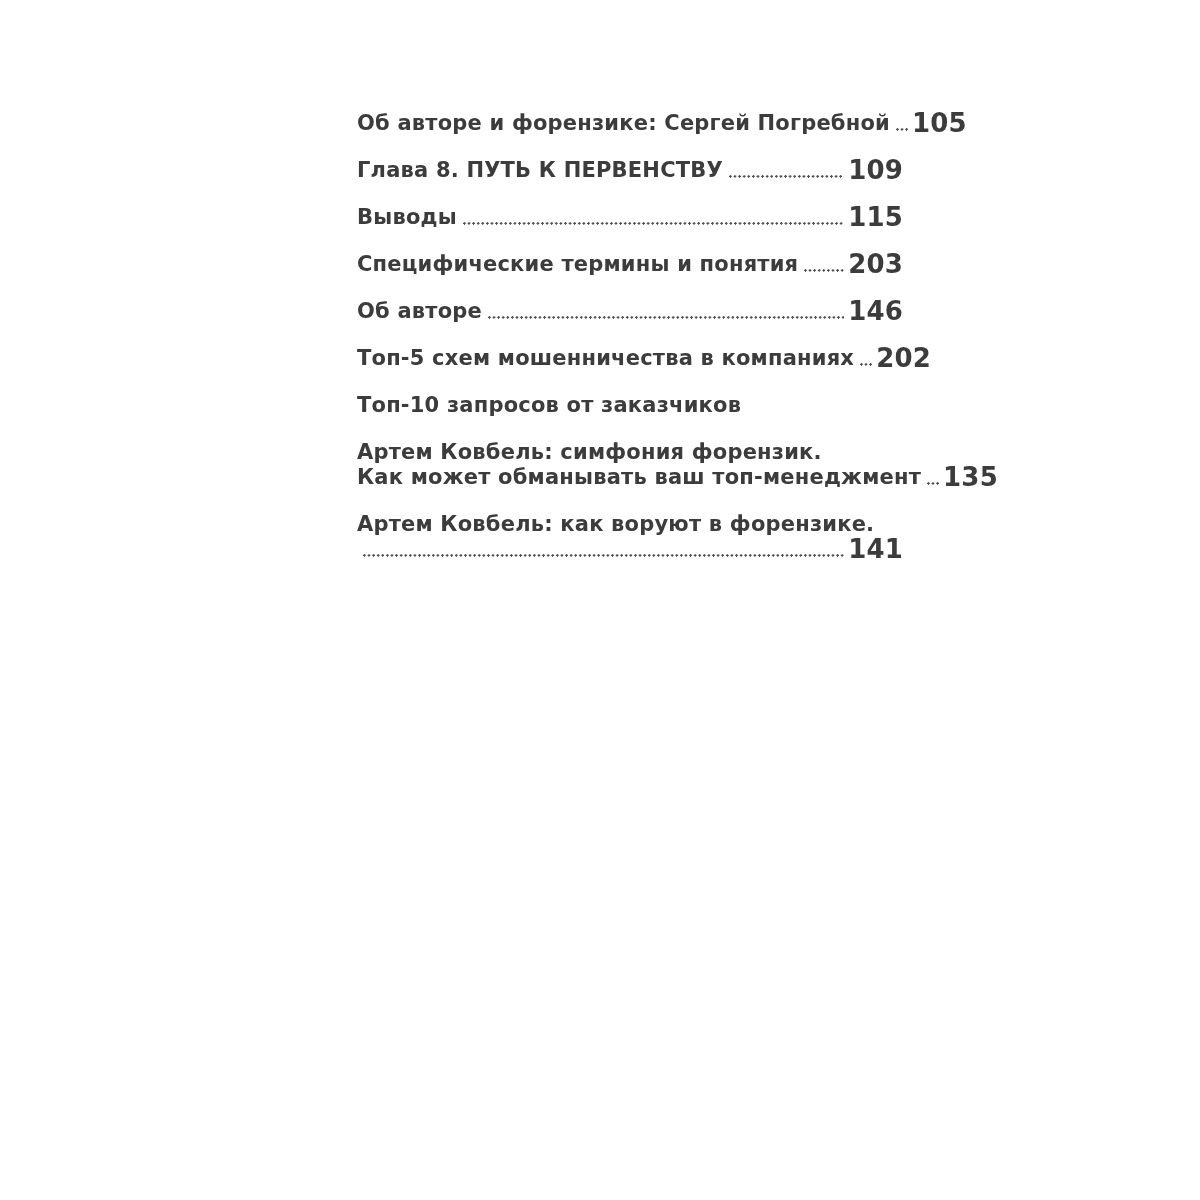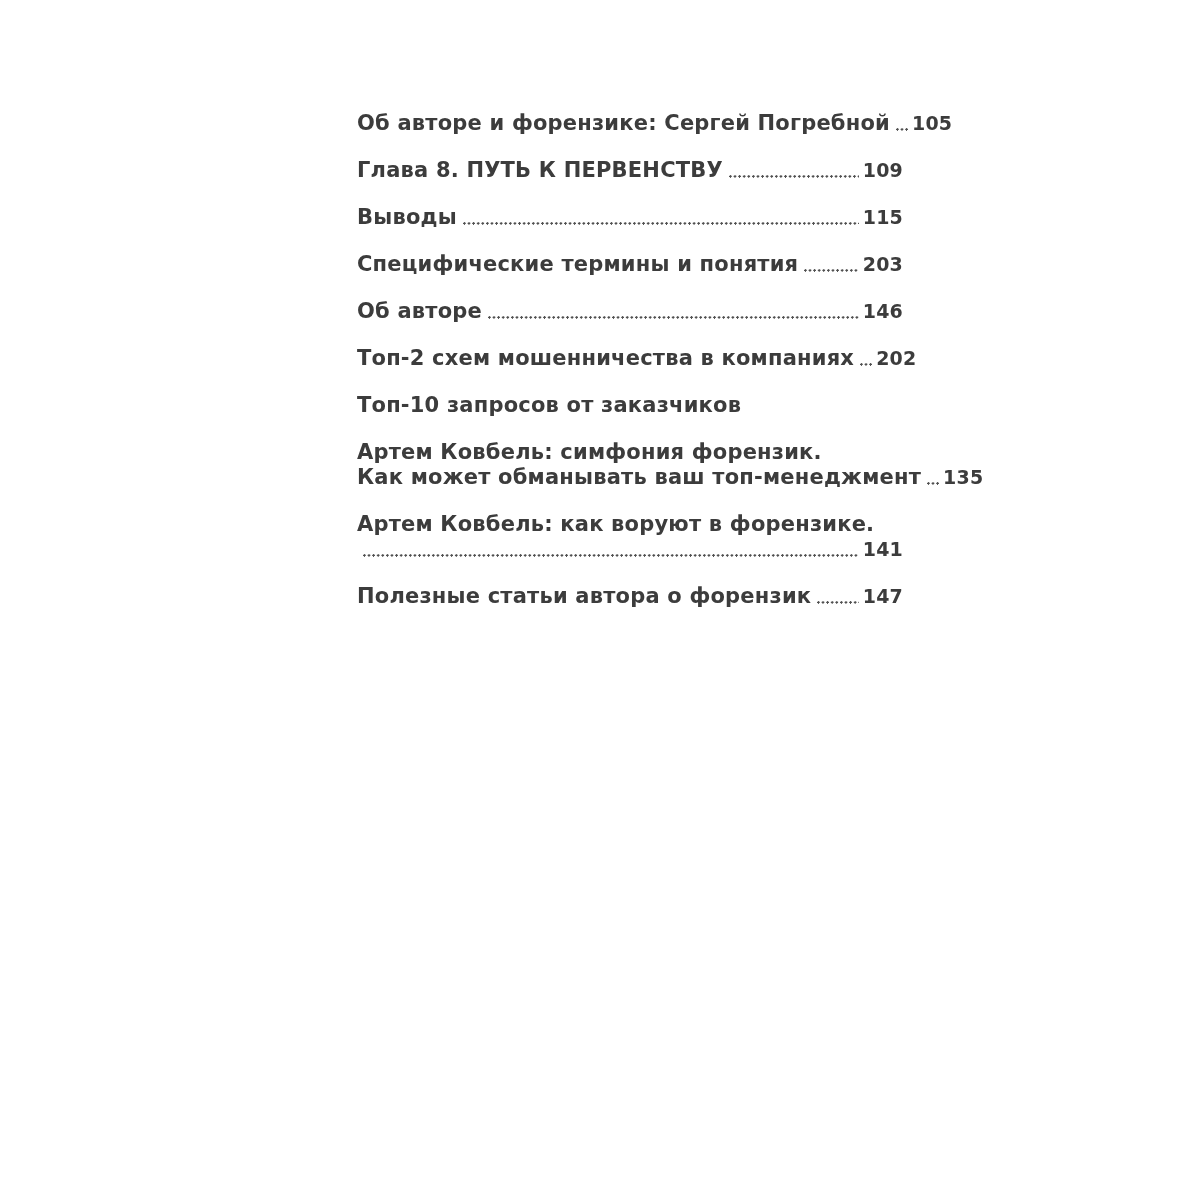--- a/index.html
+++ b/index.html
@@ -42,21 +42,21 @@
     min-width: 12px;
     height: 3px;
     margin: 0 4px 5px 6px;
     background-image: radial-gradient(circle at 1.4px 1.4px, #505050 1.1px, rgba(0,0,0,0) 1.35px);
     background-size: 4.6px 3px;
     background-repeat: repeat-x;
     background-position: left bottom;
   }
   .toc-page {
     white-space: nowrap;
-    font-size: 19px;
+    font-size: 26px;
   }
 </style>
 </head>
 <body>
 
 <div class="page">
   <div class="toc" id="toc-container">
       <div class="toc-entry">
         <div class="toc-line">
           <span class="toc-title">Об авторе и форензике: Сергей Погребной</span>
@@ -87,21 +87,21 @@
       </div>
       <div class="toc-entry">
         <div class="toc-line">
           <span class="toc-title">Об авторе</span>
           <span class="leader"></span>
           <span class="toc-page">146</span>
         </div>
       </div>
       <div class="toc-entry">
         <div class="toc-line">
-          <span class="toc-title">Топ-2 схем мошенничества в компаниях</span>
+          <span class="toc-title">Топ-5 схем мошенничества в компаниях</span>
           <span class="leader"></span>
           <span class="toc-page">202</span>
         </div>
       </div>
       <div class="toc-entry">
         <div class="toc-line">
           <span class="toc-title">Топ-10 запросов от заказчиков</span>
         </div>
       </div>
       <div class="toc-entry">
@@ -116,21 +116,14 @@
       </div>
       <div class="toc-entry">
         <div class="toc-line">
           <span class="toc-title">Артем Ковбель: как воруют в форензике.</span>
         </div>
         <div class="toc-line">
           <span class="leader"></span>
           <span class="toc-page">141</span>
         </div>
       </div>
-      <div class="toc-entry">
-        <div class="toc-line">
-          <span class="toc-title">Полезные статьи автора о форензик</span>
-          <span class="leader"></span>
-          <span class="toc-page">147</span>
-        </div>
-      </div>
     </div>
 </div>
 
 </body></html>

